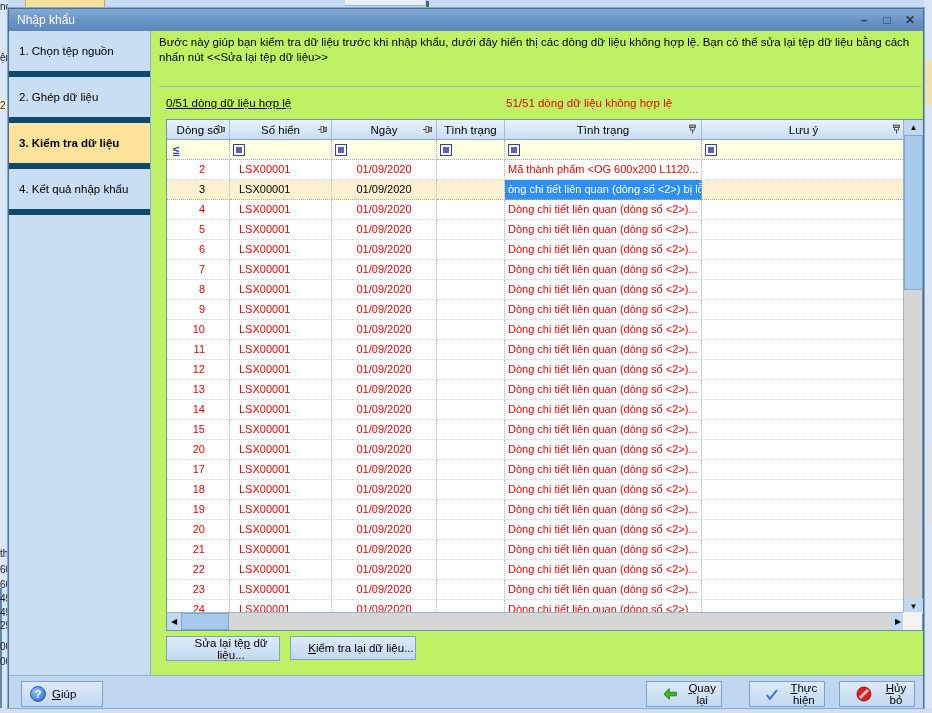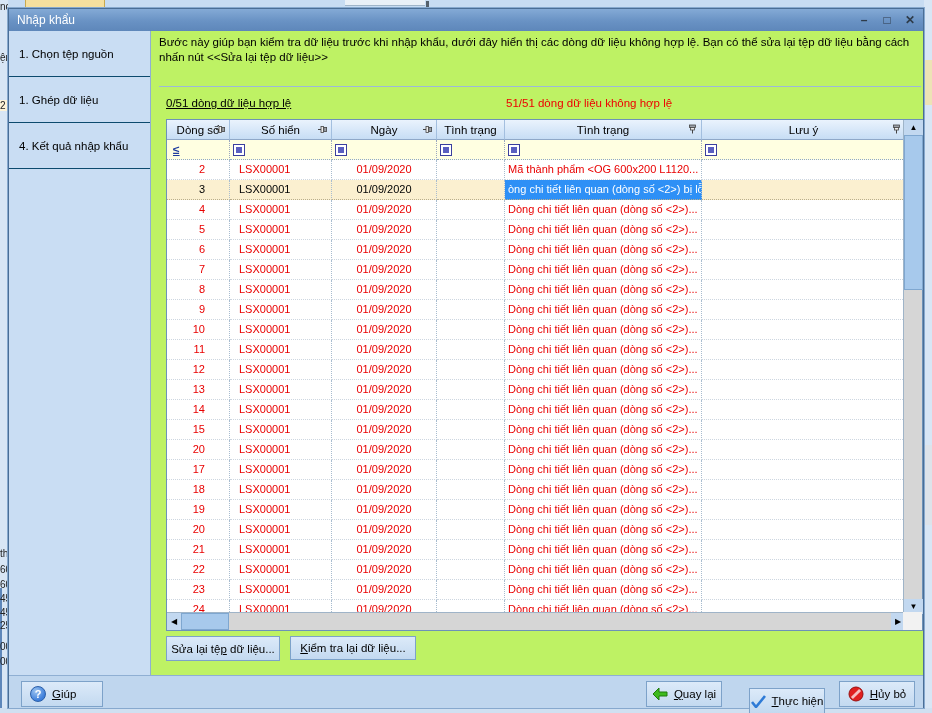--- a/index.html
+++ b/index.html
@@ -24,21 +24,21 @@
   .dialog { position:absolute; left:8px; top:8px; width:916px; height:700px; background:#bef264; border:1px solid #4A6E96; outline:1px solid #87A9CE; }
   .titlebar { position:absolute; left:0; top:0; width:100%; height:22px;
     background:linear-gradient(#84AAD6, #6992C4 55%, #5E87BA); color:#fff; font-size:12px;
     display:flex; align-items:center; padding-left:8px; }
   .win-controls { position:absolute; right:6px; top:0; height:22px; display:flex; align-items:center; gap:9px; }
   .win-btn { color:#2E3B49; font-size:12px; font-weight:bold; width:14px; text-align:center; cursor:default; line-height:14px; }
 
   
   .sidebar { position:absolute; left:0; top:22px; width:142px; height:644px; background:#C9DDF3; border-right:1px solid #8FAFD3; }
   .step { height:46px; display:flex; align-items:center; padding-left:10px; font-size:11.5px; color:#000;
-    background:#C9DDF3; border-bottom:1px solid #0c4a6e; }
+    background:#C9DDF3; border-bottom:6px solid #0c4a6e; }
   .step.active { background:#FCE39B; font-weight:bold; }
 
   
   .instruction { position:absolute; left:150px; top:26px; width:758px; font-size:11.5px; color:#000; line-height:15px; }
   .sep-line { position:absolute; left:150px; top:77px; width:762px; height:1px; background:#9DB9D9; }
   .status-valid { position:absolute; left:157px; top:88px; font-size:11.5px; color:#000;text-decoration:underline; }
   .status-invalid { position:absolute; left:497px; top:88px; font-size:11.5px; color:#EE0000; }
 
   
   .table { position:absolute; left:157px; top:110px; width:757px; height:512px; background:#fff; border:1px solid #6D92B8; }
@@ -75,29 +75,29 @@
   .v-up { top:0; } .v-down { bottom:0; }
   .v-thumb { position:absolute; left:0; top:15px; width:19px; height:155px; background:#A7C9EC; border:1px solid #7FA7D0; }
   .hscroll .sbtn { width:14px; height:17px; top:0; }
   .h-left { left:0; } .h-right { right:0; }
   .h-thumb { position:absolute; left:14px; top:0; width:48px; height:17px; background:#A7C9EC; border:1px solid #7FA7D0; }
   .corner { position:absolute; right:0; bottom:0; width:19px; height:18px; background:#F2F2F2; }
 
   
   .btn { background:linear-gradient(#DCEAF9, #C3D9F0); border:1px solid #7DA2C9; font-size:11.5px; color:#000;
     display:inline-flex; align-items:center; justify-content:center; gap:6px; cursor:default;
-    font-family:"Liberation Sans", sans-serif; }
+    font-family:"Liberation Sans", sans-serif;padding-left:16px; }
   .btn-fix { position:absolute; left:157px; top:627px; width:114px; height:25px; }
   .btn-recheck { position:absolute; left:281px; top:627px; width:126px; height:24px; }
 
   
   .footer { position:absolute; left:0; top:666px; width:100%; height:33px; background:#BFD6EE; border-top:1px solid #8FAFD3; }
   .btn-help { position:absolute; left:12px; top:5px; width:82px; height:26px; justify-content:flex-start; padding-left:8px; }
   .btn-back { position:absolute; left:637px; top:5px; width:76px; height:26px; }
-  .btn-exec { position:absolute; left:740px; top:5px; width:76px; height:26px;margin-top:7px; }
+  .btn-exec { position:absolute; left:740px; top:5px; width:76px; height:26px; }
   .btn-cancel { position:absolute; left:830px; top:5px; width:76px; height:26px; }
   .help-ic { width:16px; height:16px; border-radius:50%; background:radial-gradient(circle at 35% 30%, #9CC4F0, #3D7EDB 70%);
     border:1px solid #2B5FA8; color:#fff; font-size:11px; font-weight:bold; display:flex; align-items:center; justify-content:center; }
 </style>
 </head>
 <body>
 
 <div class="bg-top">
   <div class="frag-yellow"></div>
   <div class="frag-light"></div>
@@ -132,21 +132,24 @@
       <span class="win-btn">□</span>
       <span class="win-btn">✕</span>
     </div>
   </div>
 
   <div class="sidebar">
     <div class="step">
         <span>1. Chọn tệp nguồn</span>
       </div>
     <div class="step">
-        <span>1. Ghép dữ liệu</span>
+        <span>2. Ghép dữ liệu</span>
+      </div>
+    <div class="step active">
+        <span>3. Kiểm tra dữ liệu</span>
       </div>
     <div class="step">
         <span>4. Kết quả nhập khẩu</span>
       </div>
   </div>
 
   <div class="instruction">Bước này giúp bạn kiểm tra dữ liệu trước khi nhập khẩu, dưới đây hiển thị các dòng dữ liệu không hợp lệ. Bạn có thể sửa lại tệp dữ liệu bằng cách nhấn nút &lt;&lt;Sửa lại tệp dữ liệu&gt;&gt;</div>
   <div class="sep-line"></div>
   <div class="status-valid">0/51 dòng dữ liệu hợp lệ</div>
   <div class="status-invalid">51/51 dòng dữ liệu không hợp lệ</div>

